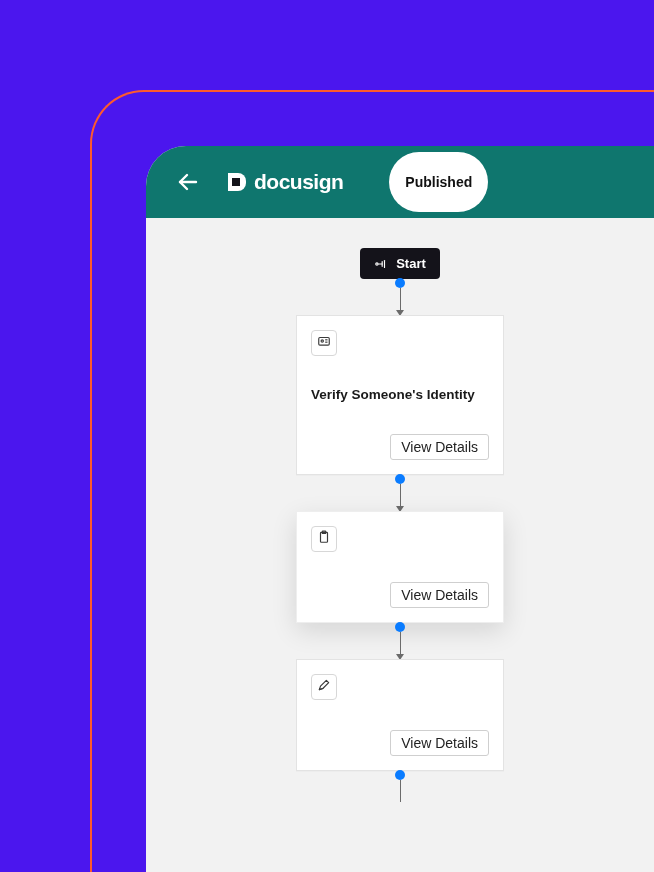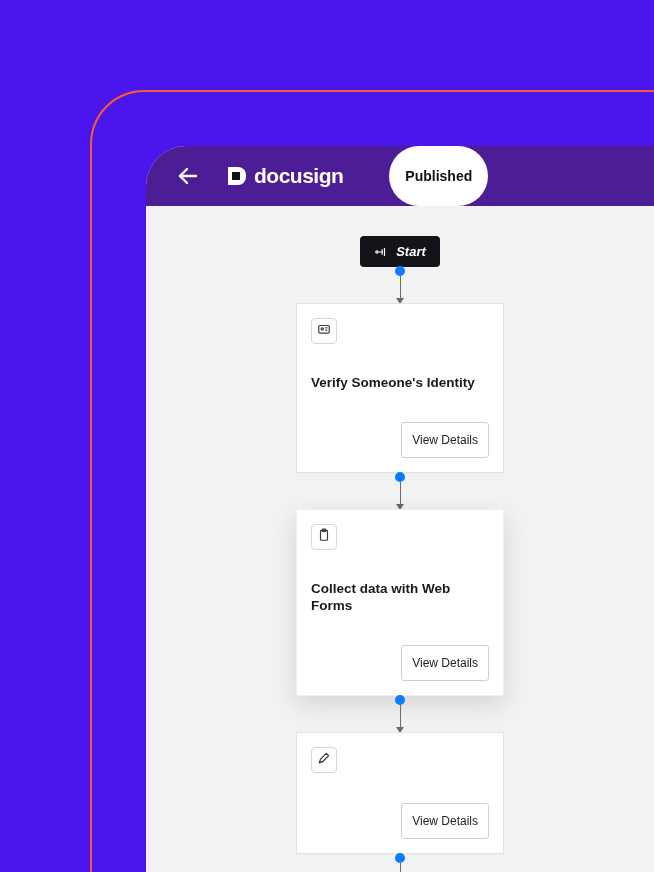--- a/index.html
+++ b/index.html
@@ -25,21 +25,21 @@
   .app-window {
     width: 100%;
     height: 100%;
     background: #f2f2f2;
     border-top-left-radius: 40px;
     overflow: hidden;
     display: flex;
     flex-direction: column;
   }
   .app-header {
-    background: #4c1d95;
+    background: #0f766e;
     height: 72px;
     display: flex;
     align-items: center;
     padding: 0 24px;
     gap: 18px;
   }
   .back-btn {
     width: 36px;
     height: 36px;
     display: flex;
@@ -86,21 +86,20 @@
   .start-pill {
     background: #14131a;
     color: #fff;
     display: flex;
     align-items: center;
     gap: 8px;
     padding: 8px 14px;
     border-radius: 4px;
     font-size: 13px;
     font-weight: 600;
-    font-style: italic;
   }
   .start-pill .start-icon {
     display: inline-flex;
   }
   .connector {
     display: flex;
     flex-direction: column;
     align-items: center;
   }
   .dot {
@@ -154,23 +153,23 @@
   }
   .node-actions {
     margin-top: 30px;
     display: flex;
     justify-content: flex-end;
   }
   .details-btn {
     border: 1px solid #cfcfcf;
     background: #fff;
     color: #222;
-    font-size: 12px;
+    font-size: 14px;
     font-weight: 500;
-    padding: 10px 10px;
+    padding: 4px 10px;
     border-radius: 3px;
     cursor: pointer;
   }
 </style>
 </head>
 <body>
 
 <div class="device-frame">
   <div class="app-window">
 
@@ -241,21 +240,20 @@
 
         <div class="node-card elevated">
           <div class="node-icon-box">
             <span>
               <svg width="14" height="14" viewBox="0 0 24 24" fill="none" stroke="#3a3a3a" stroke-width="2">
                   <rect x="6" y="4" width="12" height="17" rx="1.5"></rect>
                   <rect x="9" y="2" width="6" height="4" rx="1"></rect>
                 </svg>
             </span>
           </div>
-          <div class="node-title">Collect data with Web Forms</div>
           <div class="node-actions">
             <button class="details-btn">View Details</button>
           </div>
         </div>
 
         <div class="connector">
           <div class="dot"></div>
           <div class="line"></div>
           <div class="arrowhead"></div>
         </div>

